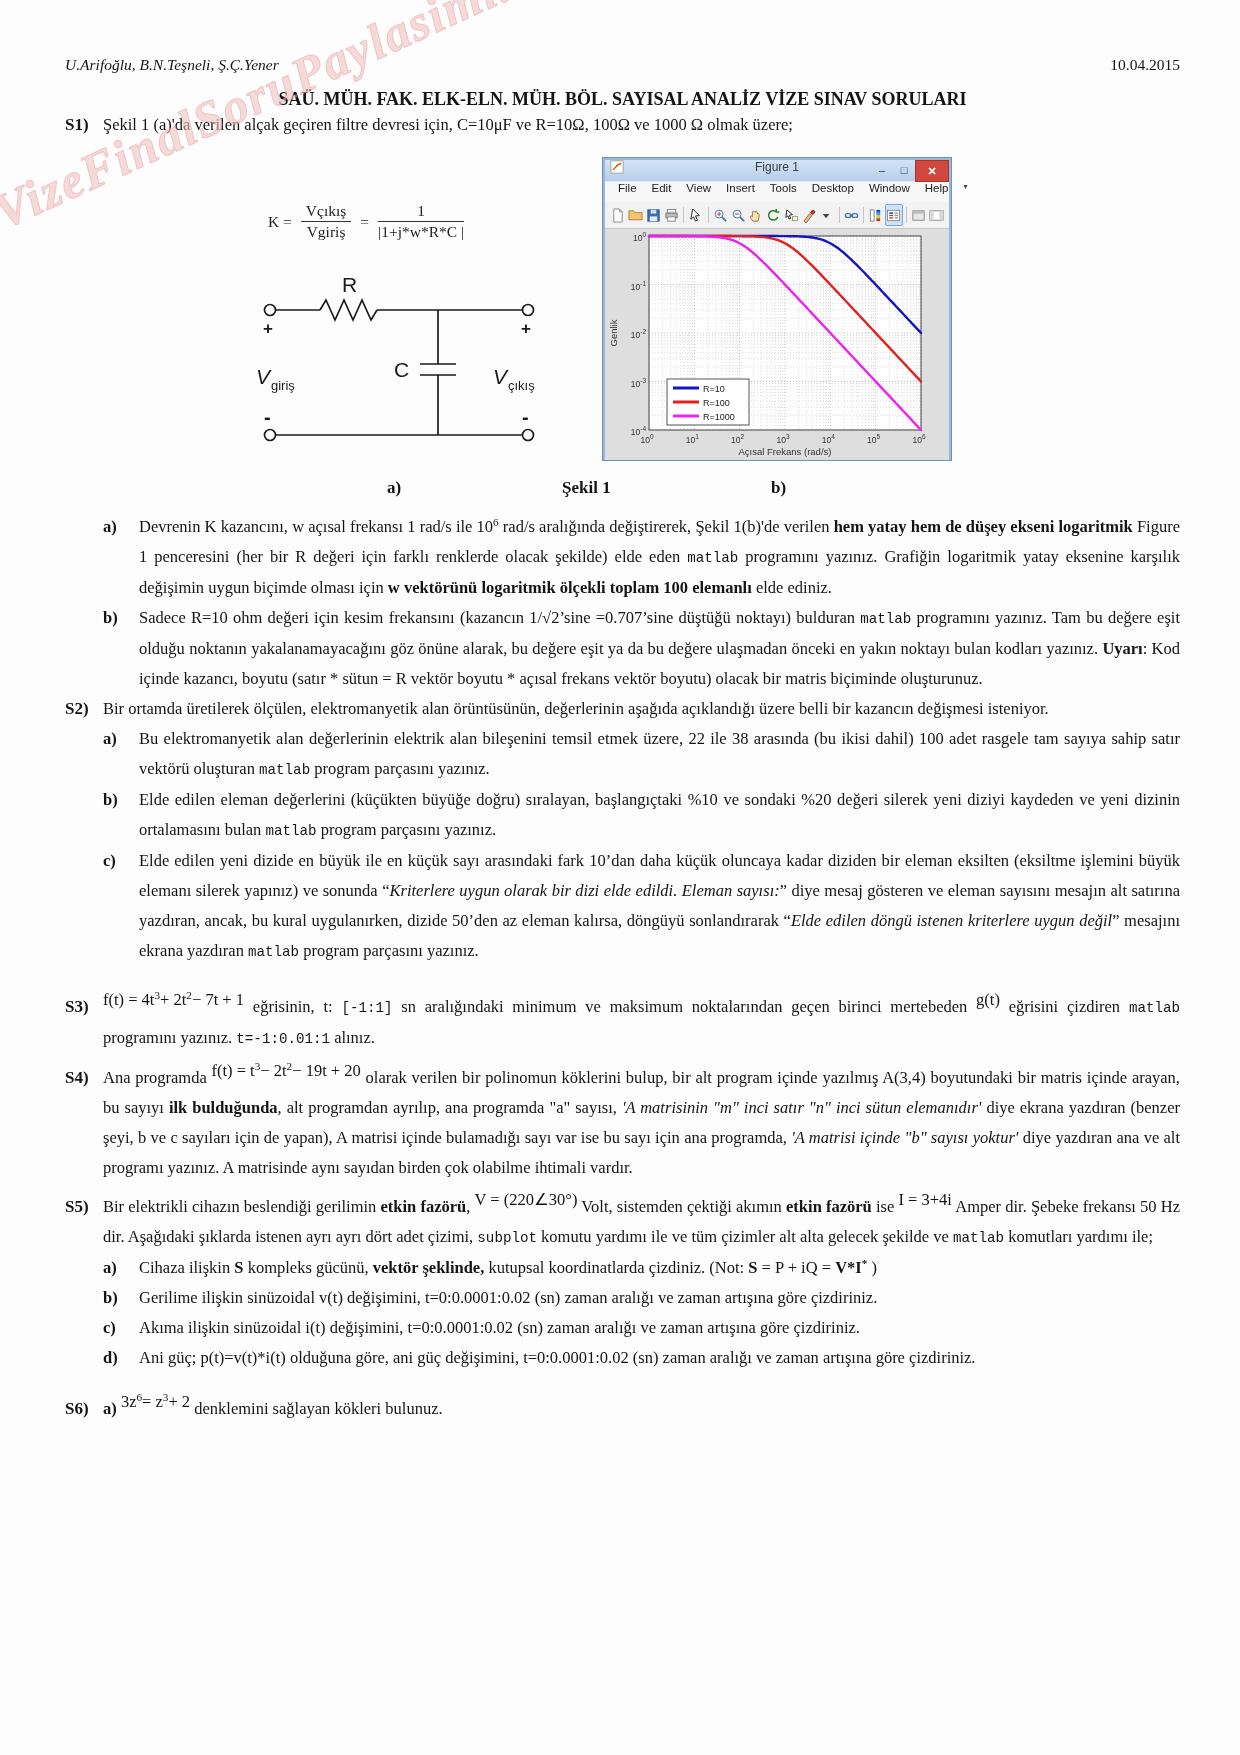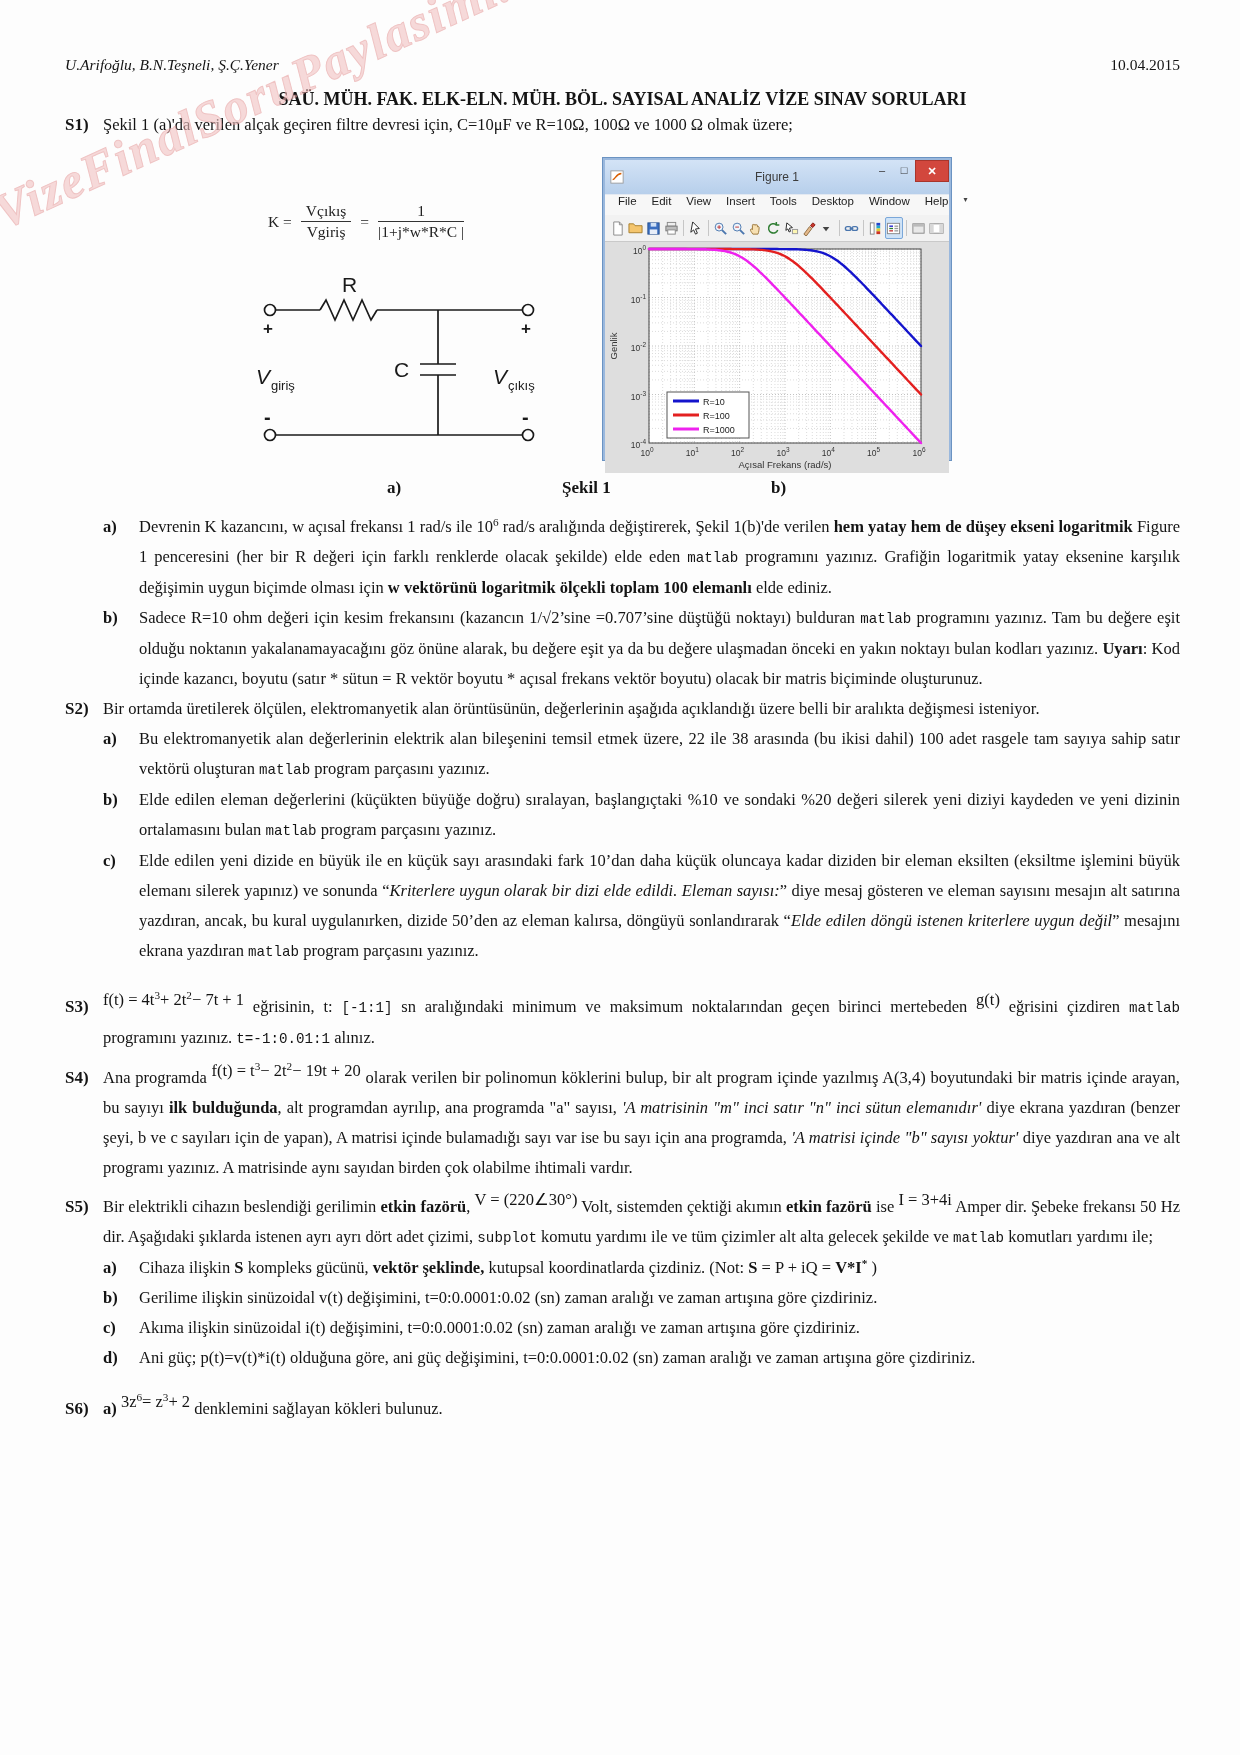--- a/index.html
+++ b/index.html
@@ -30,21 +30,21 @@
        font-size:15.5px;color:#222}
   .frac{display:inline-flex;flex-direction:column;text-align:center}
   .frac .num{border-bottom:1.3px solid #333;padding:0 5px 1px}
   .frac .den{padding-top:1px}
   .fig-cap{position:absolute;top:334px;font-weight:bold;font-size:17px}
   .circuit{position:absolute;left:183px;top:128px}
   
   .mlwin{position:absolute;left:538px;top:14px;width:348px;height:302px;box-sizing:border-box;
        background:#bed4ee;border:2px solid #9ab8dd;outline:1px solid #6b93c2;
        font-family:"Liberation Sans",sans-serif}
-  .titlebar{height:34px;display:flex;align-items:center;position:relative;
+  .titlebar{height:21px;display:flex;align-items:flex-start;position:relative;
        background:linear-gradient(#d3e3f6,#b7cfeb)}
   .fig-title{position:absolute;left:0;right:0;text-align:center;font-size:12px;color:#3c3c3c}
   .fig-icon{width:14px;height:14px;margin-left:5px;z-index:1}
   .winbtns{margin-left:auto;display:flex;align-items:flex-start;height:100%;z-index:1}
   .wbtn{width:22px;height:20px;display:flex;align-items:center;justify-content:center;
        font-size:11px;color:#333;cursor:default}
   .wbtn.close{width:32px;background:#d2473d;border:1px solid #a8352c;color:#fff;font-weight:bold}
   .menubar{height:20px;background:#f7f7f7;border-top:1px solid #e3e9f2;display:flex;
        padding:0 13px;font-size:11.5px;color:#222}
   .menu-item{margin-right:15px}
@@ -398,21 +398,21 @@
     <span class="sub-label">a)</span>
     <span class="q-body"><span>Devrenin K kazancını, w açısal frekansı 1 rad/s ile 10</span><span class="st-sup">6</span><span> rad/s aralığında değiştirerek, Şekil 1(b)'de verilen </span><span class="st-b">hem yatay hem de düşey ekseni logaritmik</span><span> Figure 1 penceresini (her bir R değeri için </span><span class="st-u">farklı renklerde</span><span> olacak şekilde) elde eden </span><span class="st-m">matlab</span><span> programını yazınız. Grafiğin logaritmik yatay eksenine karşılık değişimin uygun biçimde olması için </span><span class="st-b">w vektörünü </span><span class="st-b st-u">logaritmik ölçekli</span><span class="st-b"> toplam 100 elemanlı</span><span> elde ediniz.</span></span>
   </div>
   <div class="sub">
     <span class="sub-label">b)</span>
     <span class="q-body"><span>Sadece R=10 ohm değeri için kesim frekansını (kazancın 1/√2’sine =0.707’sine düştüğü noktayı) bulduran </span><span class="st-m">matlab</span><span> programını yazınız. Tam bu değere eşit olduğu noktanın yakalanamayacağını göz önüne alarak, bu değere eşit ya da bu değere ulaşmadan önceki en yakın noktayı bulan kodları yazınız. </span><span class="st-b">Uyarı</span><span>: Kod içinde kazancı, boyutu (satır * sütun = R vektör boyutu * açısal frekans vektör boyutu) olacak bir matris biçiminde oluşturunuz.</span></span>
   </div>
 
   <div class="q" id="s2">
     <span class="q-label">S2)</span>
-    <span class="q-body"><span>Bir ortamda üretilerek ölçülen, elektromanyetik  alan örüntüsünün, değerlerinin  aşağıda  açıklandığı  üzere  belli bir aralıkta değişmesi isteniyor.</span></span>
+    <span class="q-body"><span>Bir ortamda üretilerek ölçülen, elektromanyetik  alan örüntüsünün, değerlerinin  aşağıda  açıklandığı  üzere  belli bir kazancın değişmesi isteniyor.</span></span>
   </div>
   <div class="sub">
     <span class="sub-label">a)</span>
     <span class="q-body"><span>Bu elektromanyetik alan değerlerinin elektrik alan bileşenini temsil etmek üzere, 22 ile 38 arasında (bu ikisi dahil) 100 adet rasgele tam sayıya sahip satır vektörü oluşturan </span><span class="st-m">matlab</span><span> program parçasını yazınız.</span></span>
   </div>
   <div class="sub">
     <span class="sub-label">b)</span>
     <span class="q-body"><span>Elde edilen eleman değerlerini (küçükten büyüğe doğru) sıralayan, başlangıçtaki %10 ve sondaki %20 değeri silerek yeni diziyi kaydeden ve yeni dizinin ortalamasını bulan </span><span class="st-m">matlab</span><span> program parçasını yazınız.</span></span>
   </div>
   <div class="sub">

